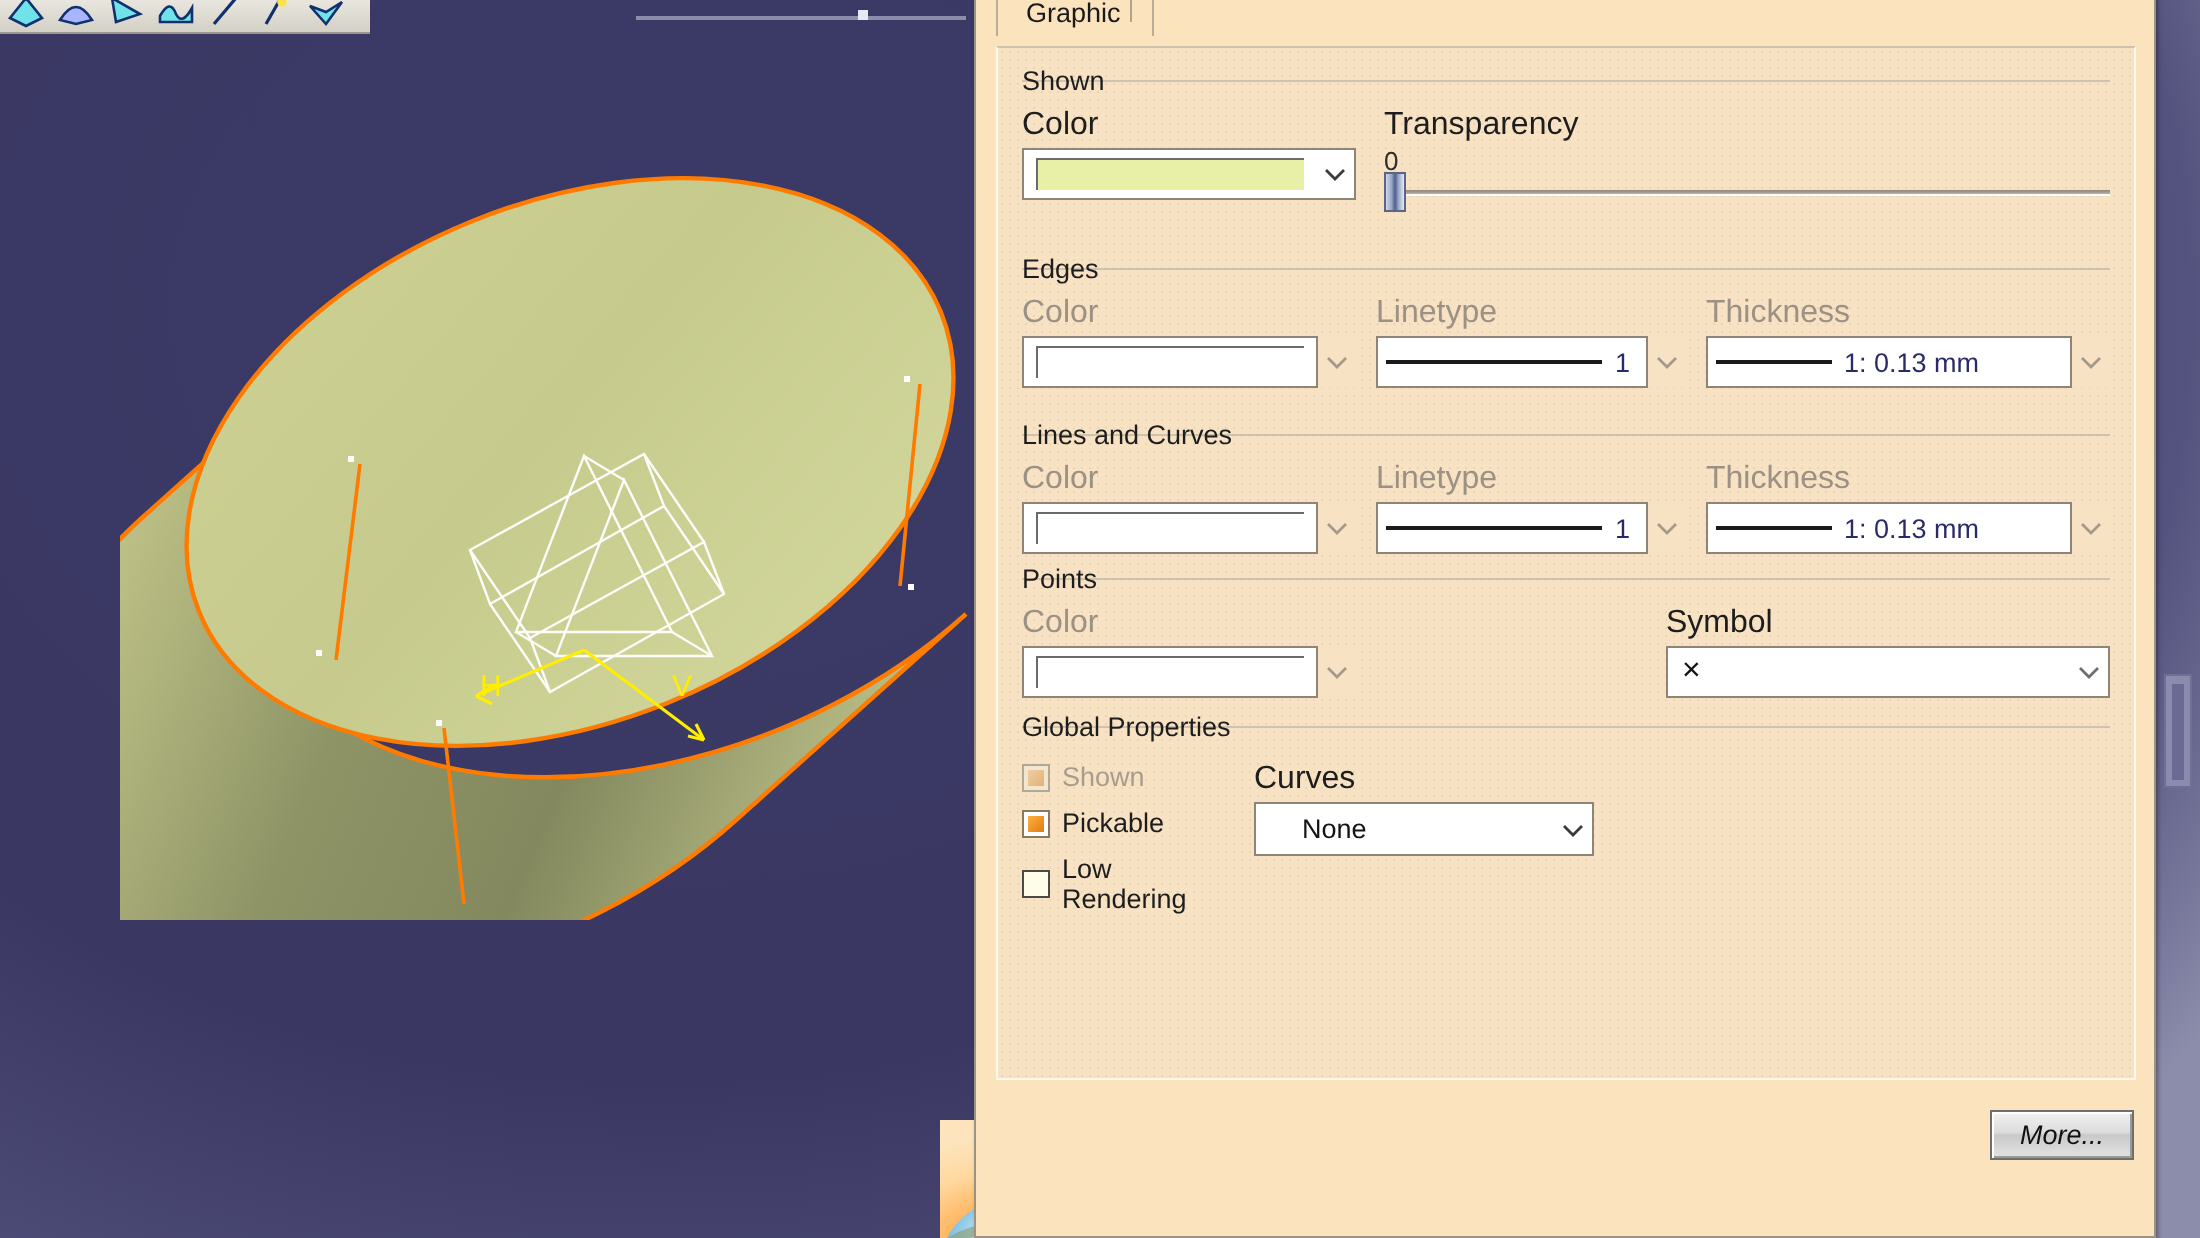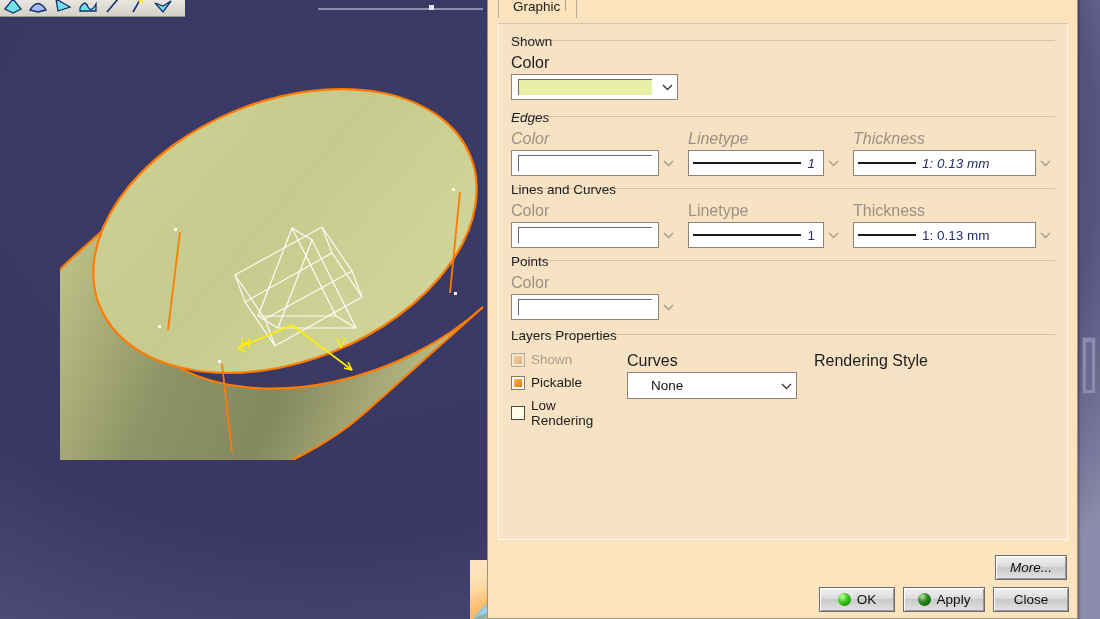--- a/index.html
+++ b/index.html
@@ -356,25 +356,33 @@
               <div class="cval">
                 <div class="swatch" id="fill-swatch" style="background: rgb(232, 240, 168);"></div>
               </div>
               <div class="arrow">
                 <svg width="11" height="8" viewBox="0 0 11 8">
                     <path d="M1 2 L5.5 6.5 L10 2" stroke="#3a3a3a" stroke-width="1.4" fill="none"></path>
                   </svg>
               </div>
             </div>
           </div>
+          <div style="flex:1 1 auto; margin-left:14px;">
+            <div class="fieldlabel">Transparency</div>
+            <div class="slider-val" style="margin-top:2px;">0</div>
+            <div class="slider-wrap" style="height:20px;margin-top:-1px;">
+              <div class="slider-track" style="top:9px;"></div>
+              <div class="slider-thumb" style="top:0;"></div>
+            </div>
+          </div>
         </div>
       </div>
     </div>
 
-    <div class="group" style="margin-top:8px;font-style:italic;">
+    <div class="group" style="margin-top:20px;">
       <div class="grule"></div>
       <div class="glabel">Edges</div>
       <div class="gbody">
         <div class="row" style="margin-top:2px;">
           <div style="width:167px;">
             <div class="fieldlabel dim">Color</div>
             <div class="combo inset" style="margin-top:2px;">
               <div class="cval">
                 <div class="swatch" style="background:#ffffff;"></div>
               </div>
@@ -410,21 +418,21 @@
                 <svg width="11" height="8" viewBox="0 0 11 8">
                     <path d="M1 2 L5.5 6.5 L10 2" stroke="#a59a8a" stroke-width="1.4" fill="none"></path>
                   </svg>
               </div>
             </div>
           </div>
         </div>
       </div>
     </div>
 
-    <div class="group" style="margin-top:4px;">
+    <div class="group" style="margin-top:15px;">
       <div class="grule"></div>
       <div class="glabel">Lines and Curves</div>
       <div class="gbody">
         <div class="row" style="margin-top:2px;">
           <div style="width:167px;">
             <div class="fieldlabel dim">Color</div>
             <div class="combo inset" style="margin-top:2px;">
               <div class="cval">
                 <div class="swatch" style="background:#ffffff;"></div>
               </div>
@@ -479,27 +487,38 @@
                 <div class="swatch" style="background:#ffffff;"></div>
               </div>
               <div class="arrow">
                 <svg width="11" height="8" viewBox="0 0 11 8">
                     <path d="M1 2 L5.5 6.5 L10 2" stroke="#a59a8a" stroke-width="1.4" fill="none"></path>
                   </svg>
               </div>
             </div>
           </div>
           <div style="width:145px;"></div>
+          <div style="flex:1 1 auto; margin-left:10px;">
+            <div class="fieldlabel">Symbol</div>
+            <div class="combo" style="margin-top:2px;">
+              <div class="cval" style="font-size:16px;padding-left:7px;">×</div>
+              <div class="arrow">
+                <svg width="11" height="8" viewBox="0 0 11 8">
+                    <path d="M1 2 L5.5 6.5 L10 2" stroke="#6f6f6f" stroke-width="1.4" fill="none"></path>
+                  </svg>
+              </div>
+            </div>
+          </div>
         </div>
       </div>
     </div>
 
     <div class="group" style="margin-top:6px;">
       <div class="grule"></div>
-      <div class="glabel">Layers Properties</div>
+      <div class="glabel">Global Properties</div>
       <div class="gbody">
         <div class="row" style="margin-top:6px;">
 
           <div style="width:110px;">
             <div class="cbrow">
               <div class="cbox dim"></div>
               <span class="cblabel dim">Shown</span>
             </div>
             <div class="cbrow">
               <div class="cbox checked"></div>
@@ -517,38 +536,26 @@
               <div class="cval" style="padding-left:6px;margin-left:17px;">None</div>
               <div class="arrow">
                 <svg width="11" height="8" viewBox="0 0 11 8">
                     <path d="M1 2 L5.5 6.5 L10 2" stroke="#3a3a3a" stroke-width="1.4" fill="none"></path>
                   </svg>
               </div>
             </div>
           </div>
 
           <div style="width:186px; margin-left:17px;">
-            <div class="fieldlabel">Rendering Style</div>
           </div>
         </div>
       </div>
     </div>
 
   </div>
 
   <div id="bottomzone">
     <div id="btnbar-more">
       <div class="btn" style="min-width:72px;font-style:italic;">More...</div>
     </div>
-    <div id="btnbar">
-      <div class="btn" style="min-width:76px;">
-        <span class="sphere ok"></span>
-        <span>OK</span>
-      </div>
-      <div class="btn" style="min-width:82px;">
-        <span class="sphere ap"></span>
-        <span>Apply</span>
-      </div>
-      <div class="btn" style="min-width:76px;">Close</div>
-    </div>
   </div>
 
 </div>
 
 </body></html>

